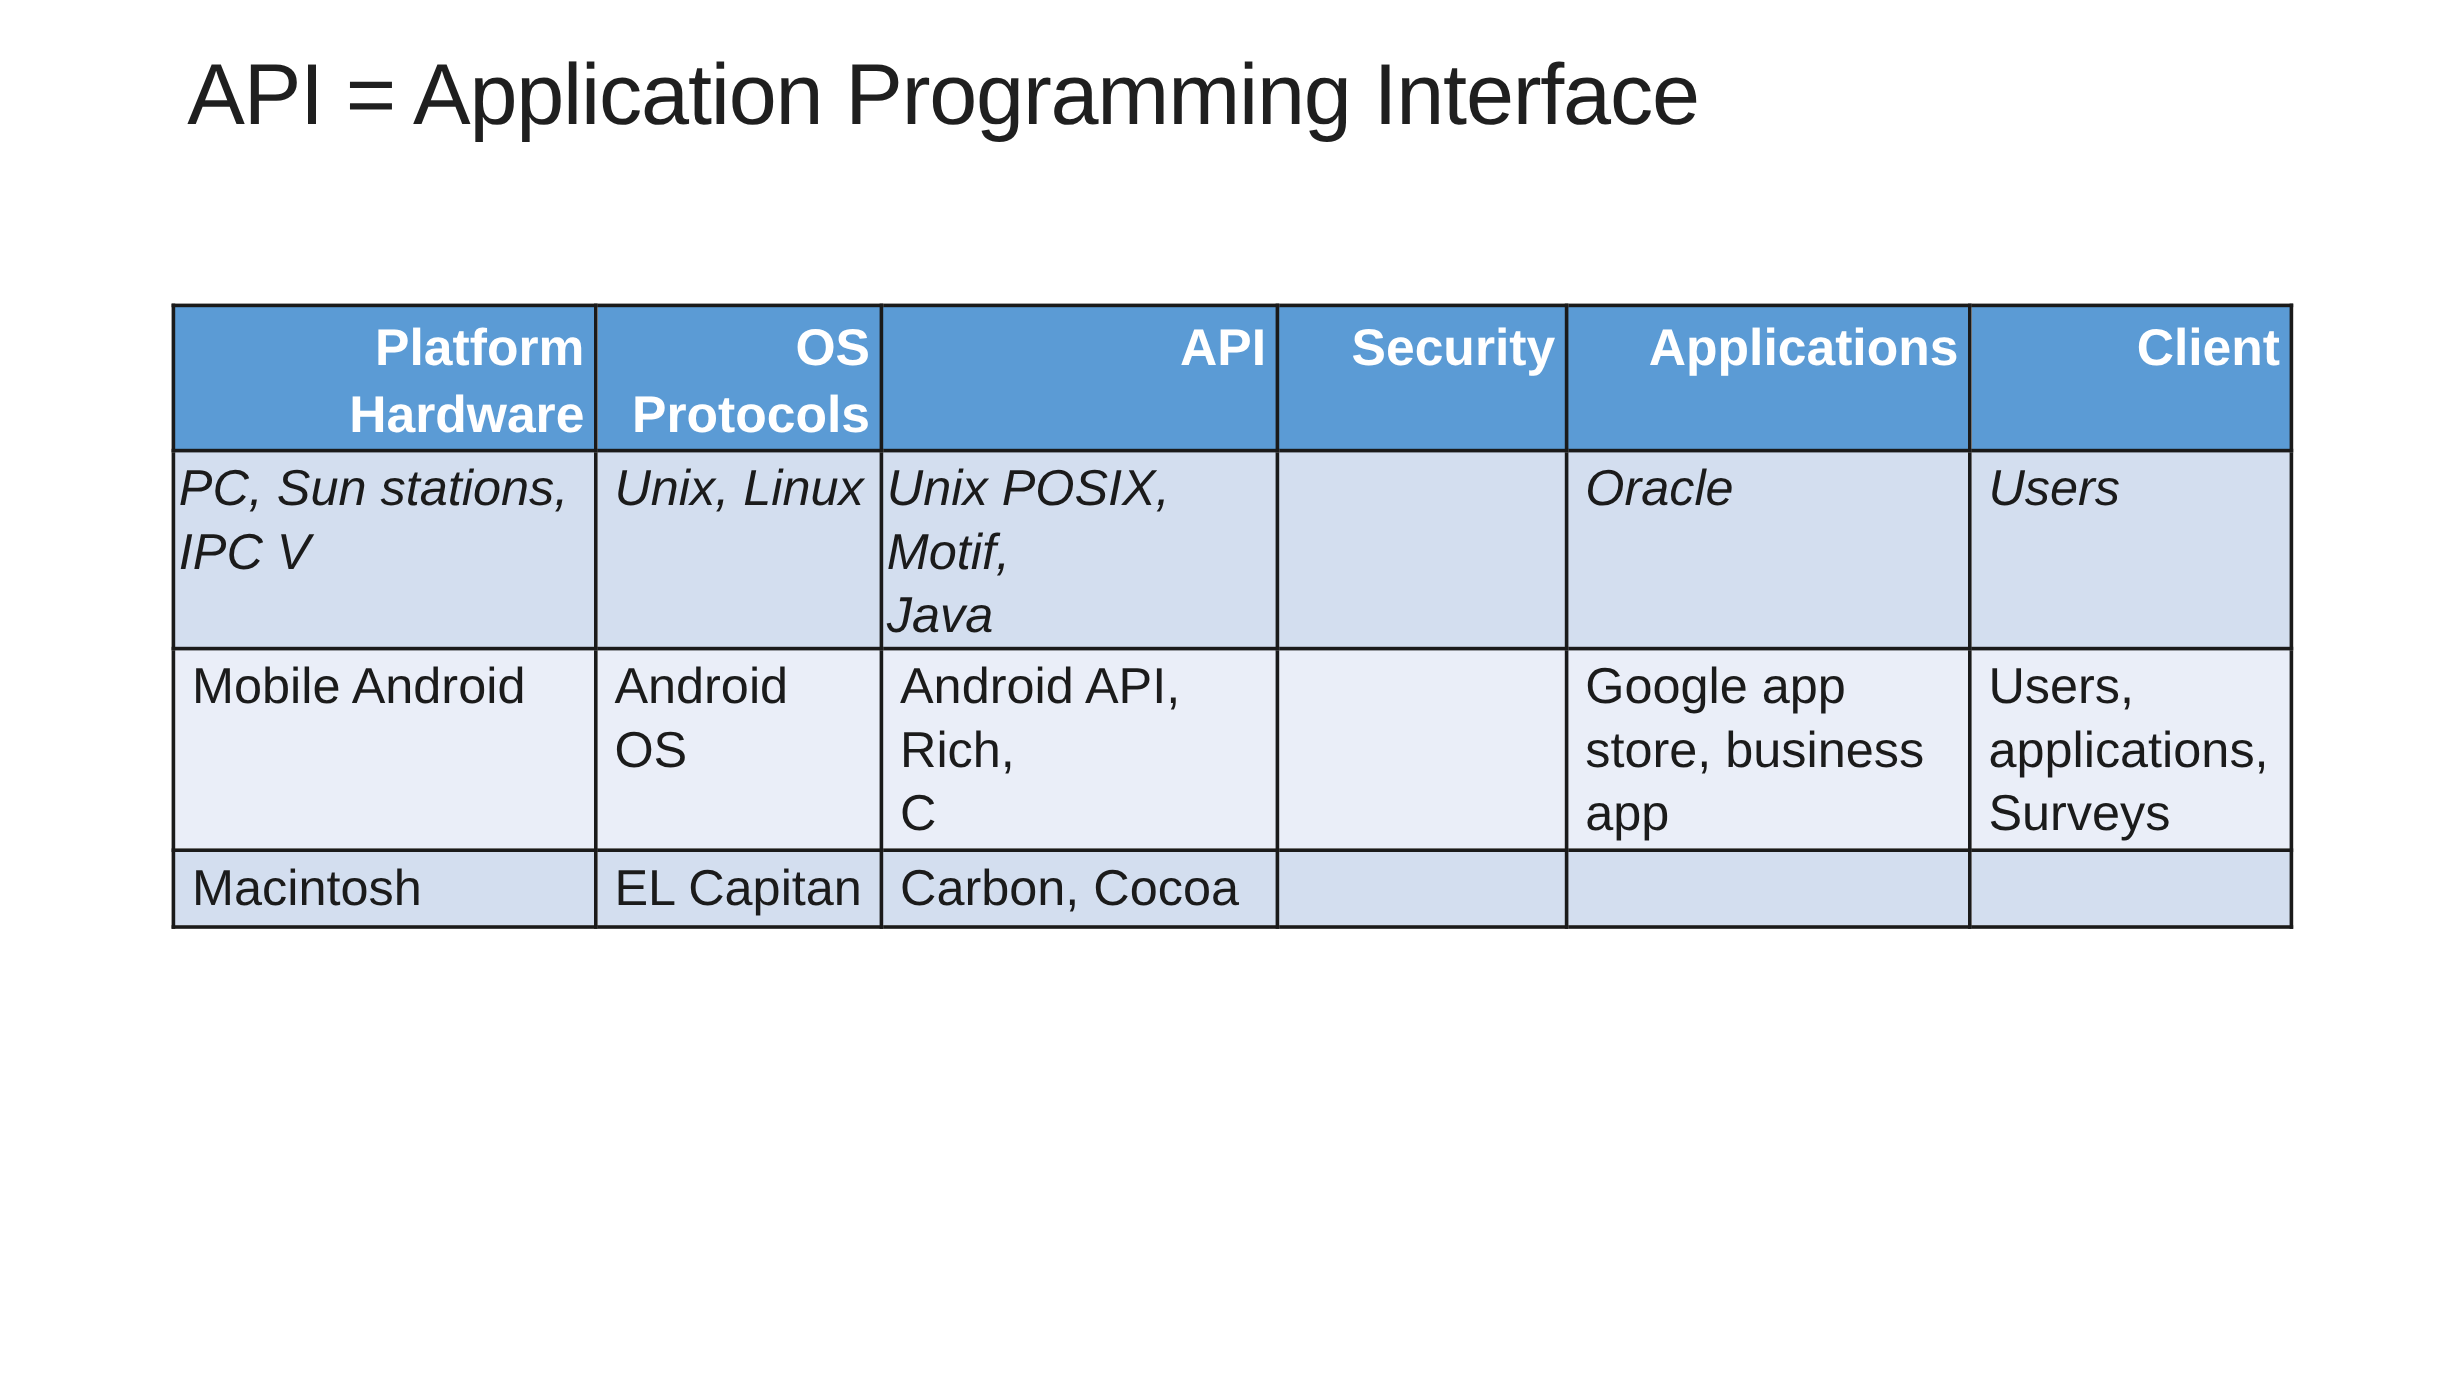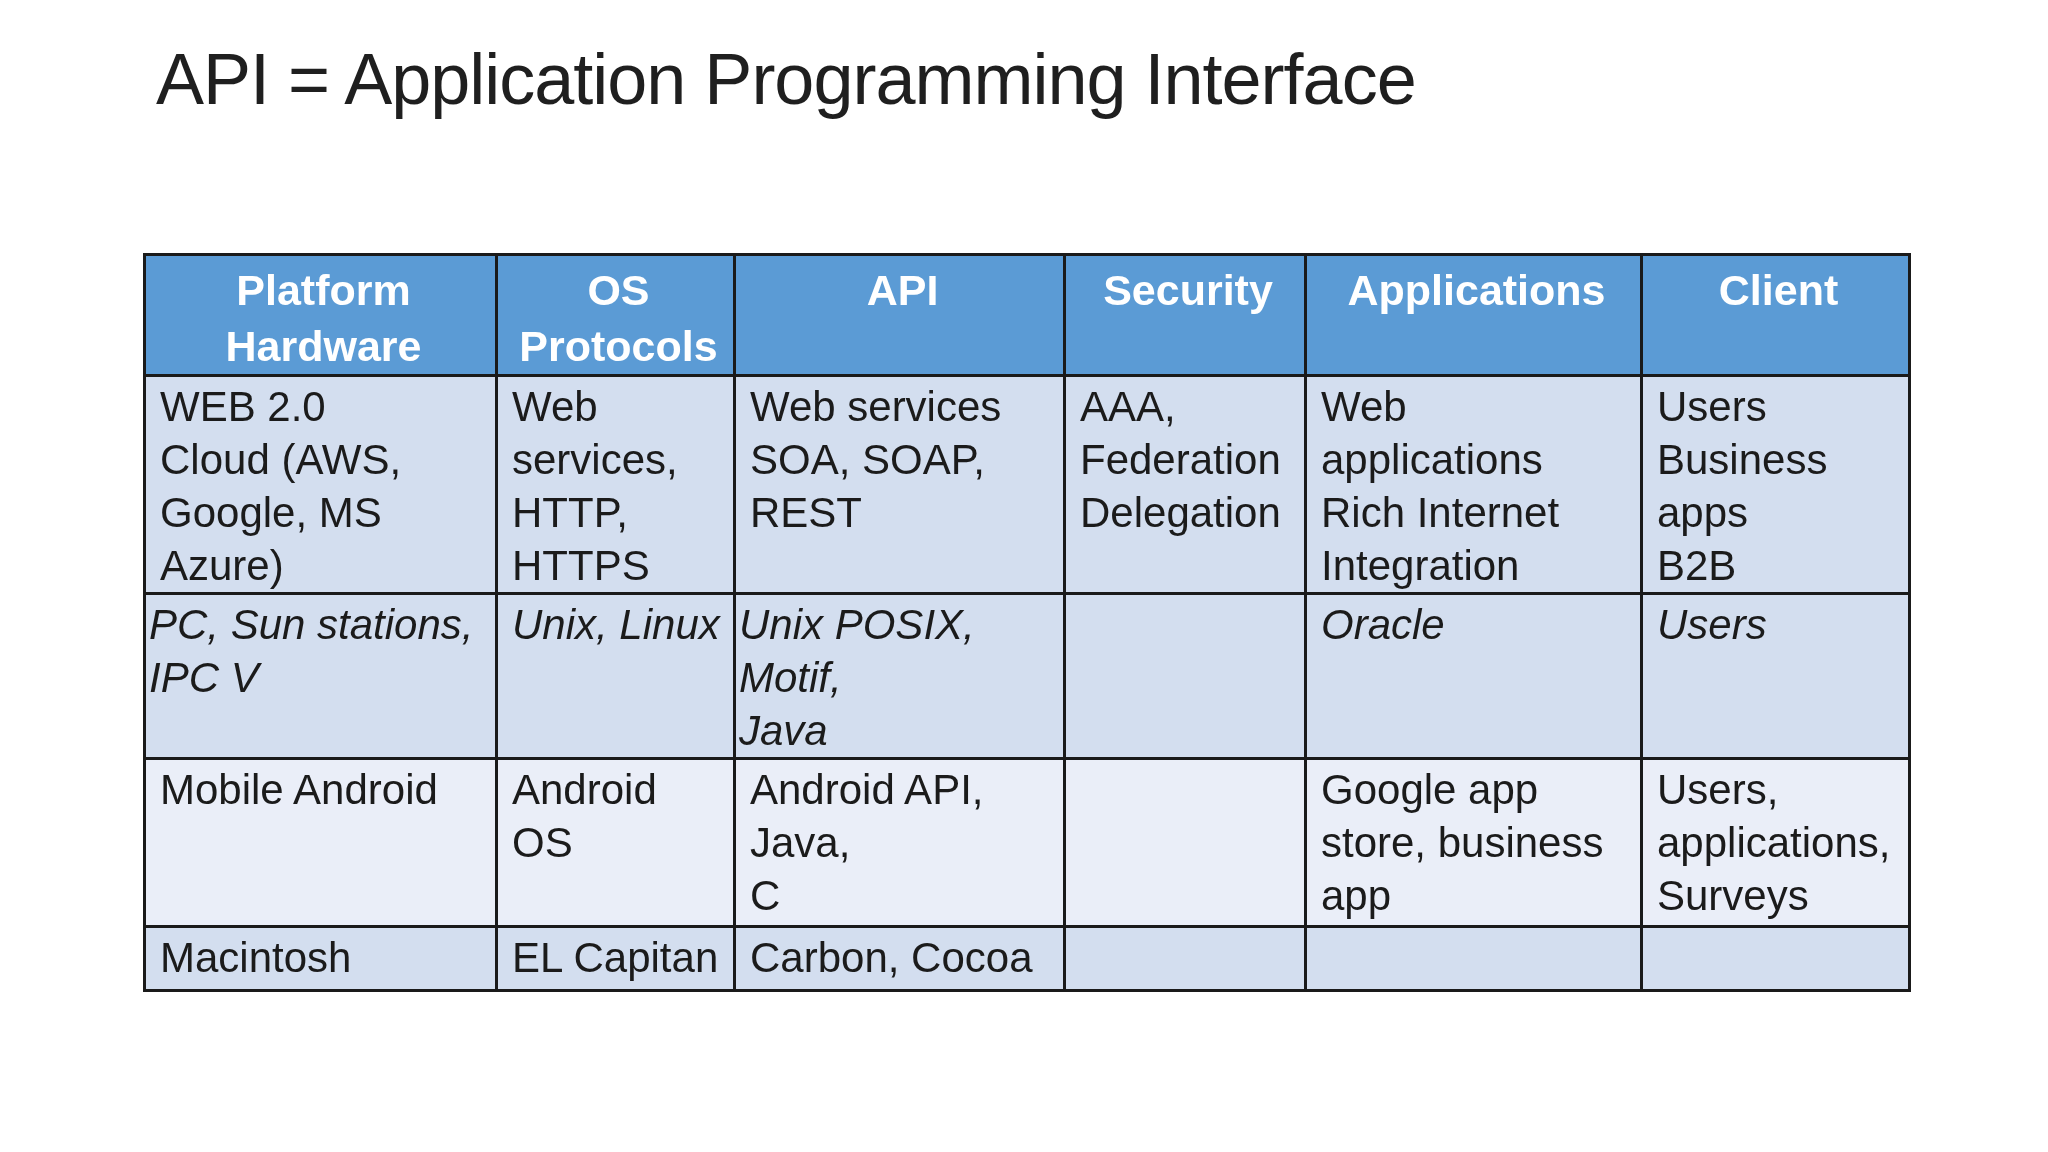--- a/index.html
+++ b/index.html
@@ -44,21 +44,21 @@
     vertical-align: top;
     white-space: pre-line;
     overflow: hidden;
   }
   .api-table th {
     background: #5b9bd5;
     color: #ffffff;
     font-size: 43px;
     font-weight: 700;
     line-height: 56px;
-    text-align: center;
+    text-align: right;
     padding: 6px 8px 0 14px;
   }
   .api-table td {
     font-size: 42px;
     font-weight: 400;
     line-height: 53px;
     color: #1b1b1b;
     padding: 3px 6px 0 14px;
   }
   tr.band-dark td { background: #d3deef; }
@@ -101,53 +101,34 @@
 Hardware</th>
         <th>OS
 Protocols</th>
         <th>API</th>
         <th>Security</th>
         <th>Applications</th>
         <th>Client</th>
       </tr>
     </thead>
     <tbody>
-      <tr class="r1 band-dark">
-        <td>WEB 2.0
-Cloud (AWS,
-Google, MS Azure)</td>
-        <td>Web
-services,
-HTTP, HTTPS</td>
-        <td>Web services
-SOA, SOAP, REST</td>
-        <td>AAA,
-Federation
-Delegation</td>
-        <td>Web applications
-Rich Internet
-Integration</td>
-        <td>Users
-Business apps
-B2B</td>
-      </tr>
       <tr class="r3 band-dark">
         <td class="flush">PC, Sun stations,
 IPC V</td>
         <td>Unix, Linux</td>
         <td class="flush">Unix POSIX, Motif,
 Java</td>
         <td></td>
         <td>Oracle</td>
         <td>Users</td>
       </tr>
       <tr class="r4 band-light">
         <td>Mobile Android</td>
         <td>Android OS</td>
-        <td>Android API, Java,
+        <td>Android API, Rich,
 C</td>
         <td></td>
         <td>Google app
 store, business
 app</td>
         <td>Users,
 applications,
 Surveys</td>
       </tr>
       <tr class="r5 band-dark">

